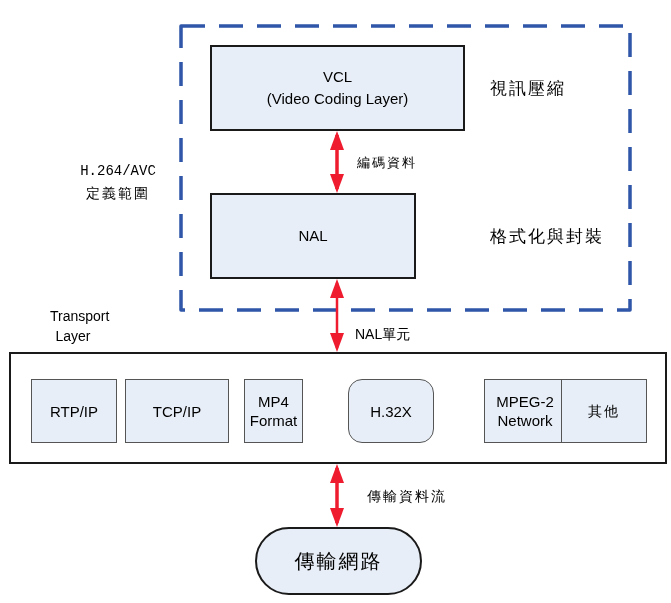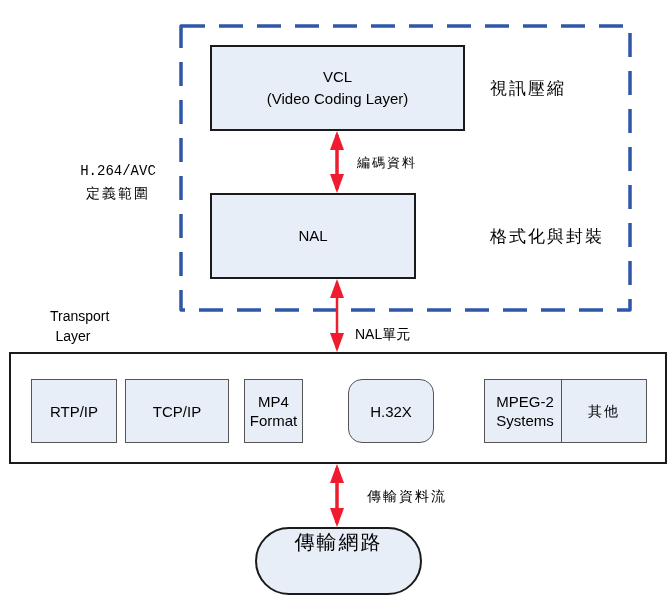--- a/index.html
+++ b/index.html
@@ -11,21 +11,21 @@
   .small-box { position: absolute; background: #e8eef7; border: 1px solid #555; box-sizing: border-box;
                display: flex; flex-direction: column; align-items: center; justify-content: center;
                text-align: center; font-size: 15px; line-height: 19px; top: 379px; height: 64px; }
   .cjk { font-family: "DejaVu Serif", serif; letter-spacing: 2px; }
   .label { position: absolute; font-size: 14px; white-space: nowrap; }
   #dashed { position: absolute; left: 179px; top: 24px; width: 453px; height: 288px; box-sizing: border-box; }
   #transport-box { position: absolute; left: 9px; top: 352px; width: 658px; height: 112px;
                    border: 2px solid #1a1a1a; box-sizing: border-box; background: #fff; }
   #network-pill { position: absolute; left: 255px; top: 527px; width: 167px; height: 68px;
                   border: 2px solid #1a1a1a; border-radius: 34px; background: #e8eef7; box-sizing: border-box;
-                  display: flex; align-items: flex-start; justify-content: center; font-size: 20px; }
+                  display: flex; align-items: center; justify-content: center; font-size: 20px; }
   svg.overlay { position: absolute; left: 0; top: 0; }
 </style>
 </head>
 <body>
 
 <svg id="dashed" width="453" height="288" viewBox="0 0 453 288">
   <rect x="2" y="2" width="449" height="284" fill="none" stroke="#2f56a8" stroke-width="3.5" stroke-dasharray="24 14" stroke-linejoin="round"></rect>
 </svg>
 
 <div class="label" style="left:68px; top:160px; text-align:center; width:100px; line-height:22px;">
@@ -65,21 +65,21 @@
 </div>
 <div class="small-box" style="left:244px; width:59px;">
   <div>MP4</div>
   <div>Format</div>
 </div>
 <div class="small-box" style="left:348px; width:86px;border-radius:14px;">
   <div>H.32X</div>
 </div>
 <div class="small-box" style="left:456px; width:82px;margin-left:28px;">
   <div>MPEG-2</div>
-  <div>Systems</div>
+  <div>Network</div>
 </div>
 <div class="small-box cjk" style="left:561px; width:86px; font-size:14px;">
   <div>其他</div>
 </div>
 
 <div id="network-pill">
   <span class="cjk">傳輸網路</span>
 </div>
 
 <svg class="overlay" width="671" height="603" viewBox="0 0 671 603">

